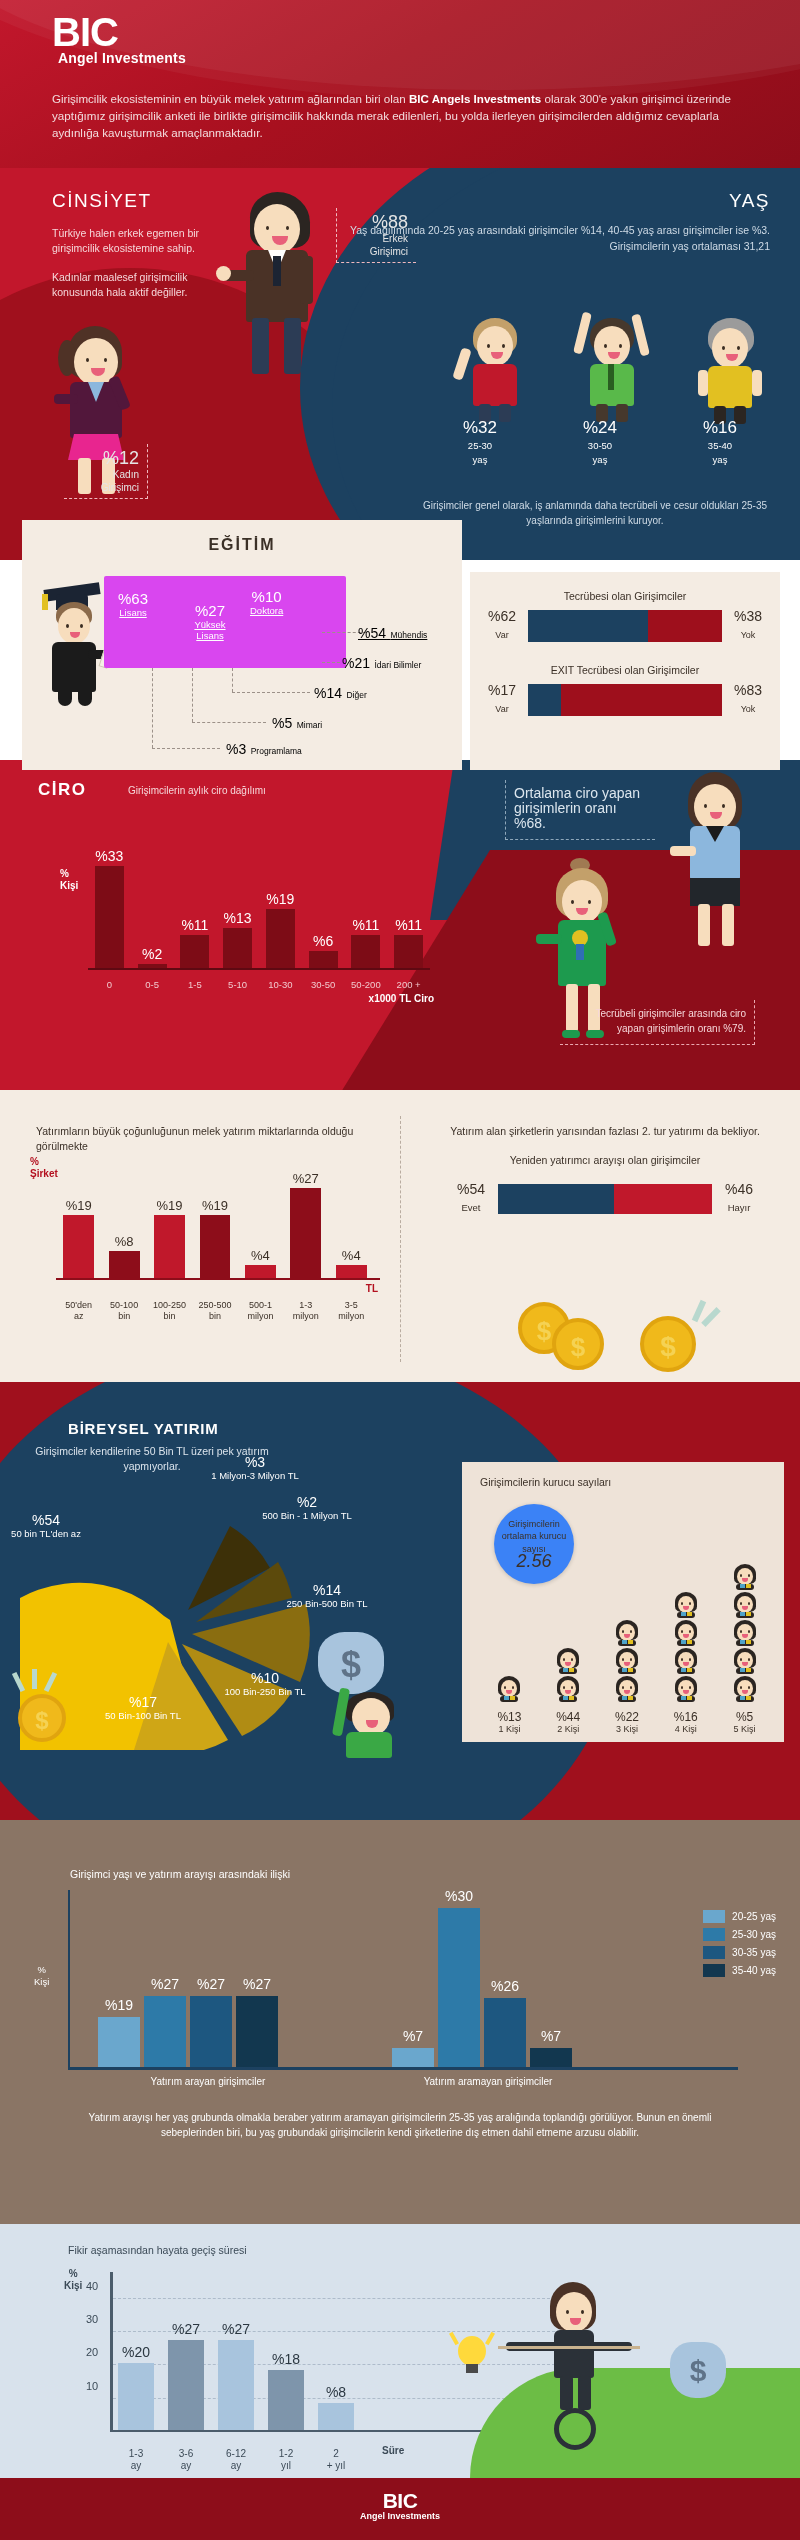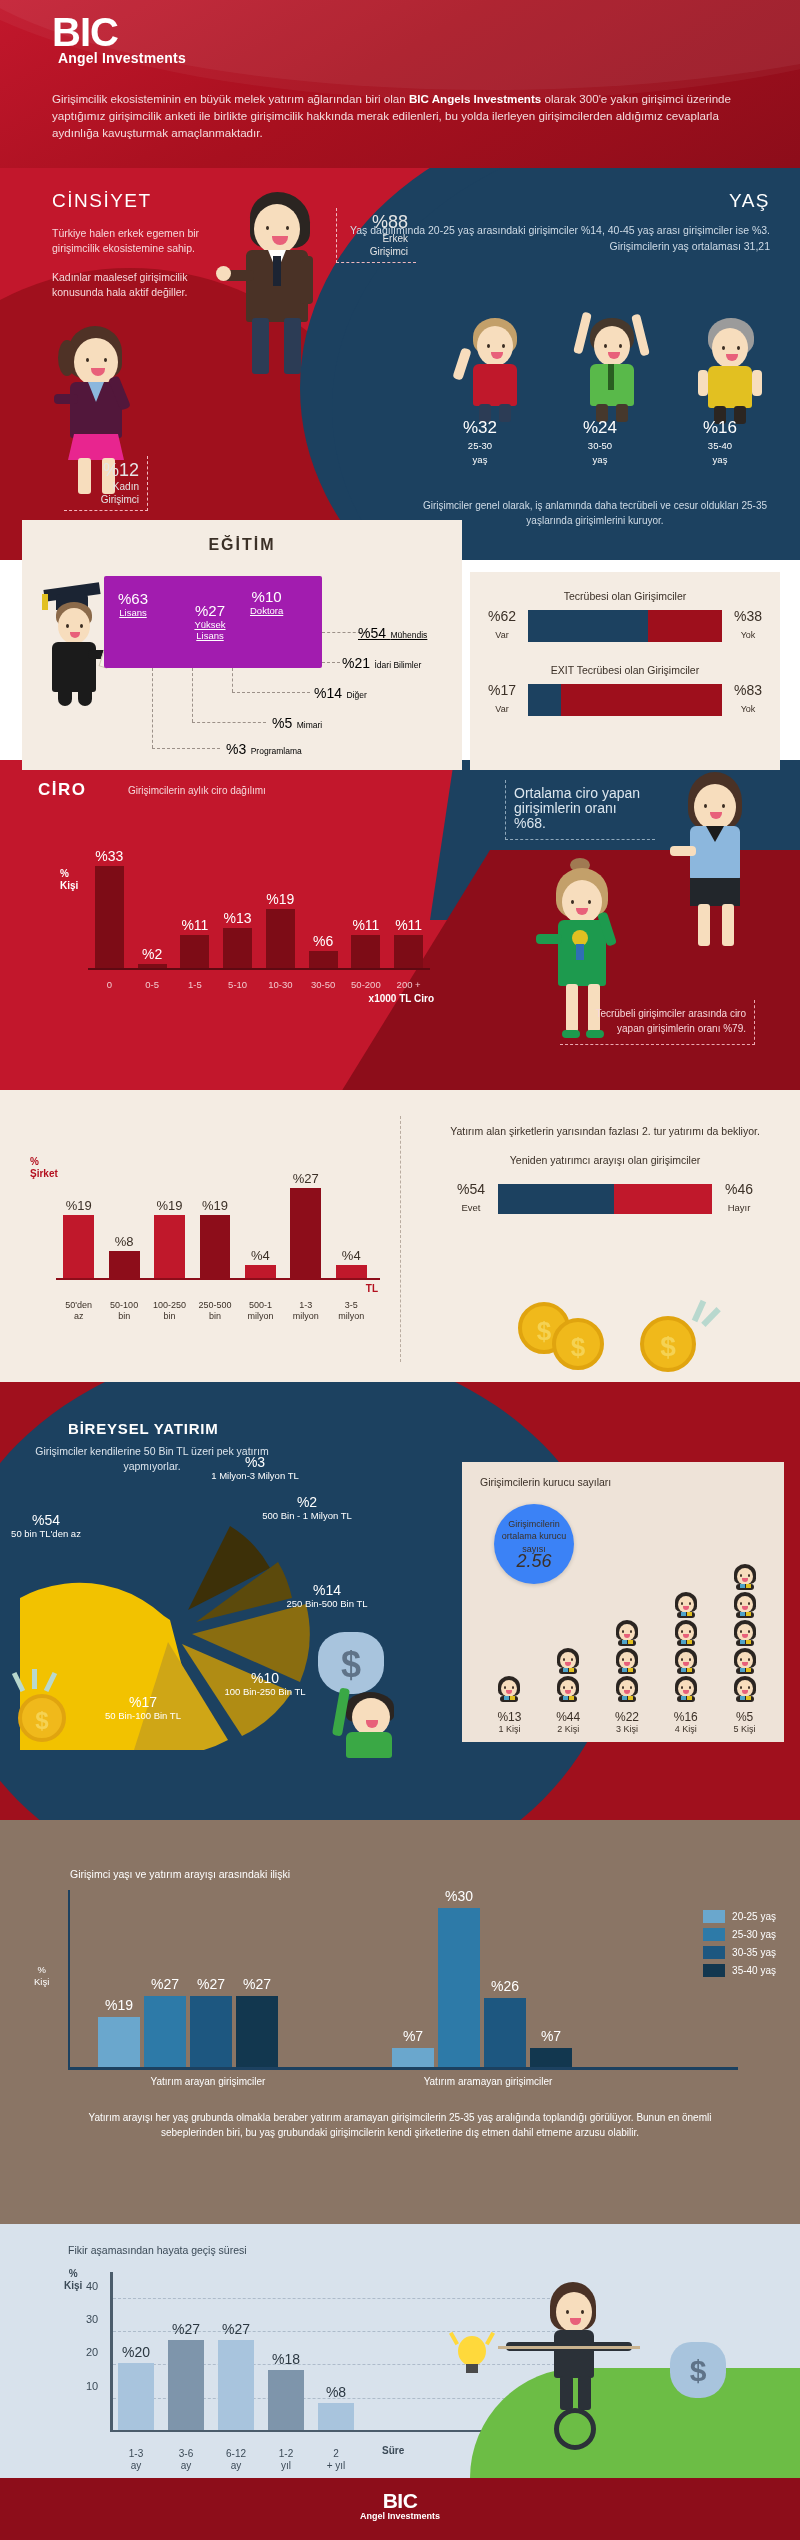--- a/index.html
+++ b/index.html
@@ -46,21 +46,21 @@
     border-radius:50%; background:#1c4160; }
 
   .sec-title-light { color:#fff; font-size:19px; letter-spacing:1.5px; }
   .cinsiyet { position:absolute; left:52px; top:22px; z-index:4;}
   .cinsiyet p { color:#f6d7da; font-size:10.5px; line-height:15px; margin-top:14px; width:175px;}
 
   .callout { position:absolute; z-index:6; color:#e5e5e5; text-align:right; padding:4px 8px;}
   .callout .pct { font-size:18px; line-height:20px;}
   .callout .lbl { font-size:10px; line-height:13px;}
   .dashbox-l { border-left:1px dashed #f0b9bf; border-bottom:1px dashed #f0b9bf;}
-  .dashbox-r { border-right:1px dashed #f0b9bf; border-bottom:1px dashed #f0b9bf;margin-top:12px;}
+  .dashbox-r { border-right:1px dashed #f0b9bf; border-bottom:1px dashed #f0b9bf;}
 
   .yas { position:absolute; right:30px; top:22px; text-align:right; z-index:5;}
   .yas p { color:#cfdbe6; font-size:10.5px; line-height:16px; margin-top:10px;}
   .agegrid { position:absolute; left:420px; top:250px; width:360px; display:flex; z-index:5;}
   .agecell { flex:1; text-align:center; color:#fff;}
   .agecell .pct { font-size:17px; }
   .agecell .lbl { font-size:9.5px; line-height:12px; margin-top:2px;}
   .agenote { position:absolute; left:400px; top:330px; width:390px; text-align:center;
     color:#cfdbe6; font-size:10px; line-height:15px; z-index:5;}
 
@@ -74,22 +74,22 @@
   .eye  { position:absolute; width:3px;height:4px;border-radius:50%;background:#3b2d22;}
   .mouth{ position:absolute; border-radius:0 0 8px 8px; background:#e8607a;}
 
   
   .edu {
     position:absolute; left:22px; top:520px; width:440px; height:250px;
     background:#f4ece3; z-index:7;
   }
   .edu h3 { text-align:center; margin-top:16px; color:#3b3027; font-size:16px; letter-spacing:2px;}
   .edublack {
-    position:absolute; left:82px; top:56px; width:218px; height:92px;
-    background:#a21caf; color:#fff; border-radius:2px;
+    position:absolute; left:82px; top:56px; width:242px; height:92px;
+    background:#d946ef; color:#fff; border-radius:2px;
   }
   .eduitem { position:absolute; text-align:center; }
   .eduitem .pct { font-size:15px; }
   .eduitem .lbl { font-size:9.5px; line-height:11px;text-decoration:underline;}
   .dashv { position:absolute; border-left:1px dashed #9c9189; }
   .dashh { position:absolute; border-top:1px dashed #9c9189; }
 
   
   .expbox {
     position:absolute; left:470px; top:572px; width:310px; height:198px;
@@ -539,20 +539,23 @@
       <div class="leg" style="left:26px; top:126px; width:12px; height:48px; background:#f7ddbd;"></div>
       <div class="leg" style="left:48px; top:126px; width:12px; height:48px; background:#f7ddbd;"></div>
       <div style="position:absolute;left:22px;top:172px;width:18px;height:8px;border-radius:4px;background:#1d9a4e;"></div>
       <div style="position:absolute;left:46px;top:172px;width:18px;height:8px;border-radius:4px;background:#1d9a4e;"></div>
     </div>
   </div>
 
   <div class="invest">
     <div class="divider"></div>
 
+    <div class="inv-l">
+      <p>Yatırımların büyük çoğunluğunun melek yatırım miktarlarında olduğu görülmekte</p>
+    </div>
 
     <div class="chart-inv">
       <div class="inv-ax">
         <span>%</span><br>
         <span>Şirket</span>
       </div>
       <div class="inv-bars" id="inv-bars">
           <div class="barcol">
             <div class="val">%19</div>
             <div class="bar" style="height: 63.3333px; background: rgb(192, 24, 43);"></div>

